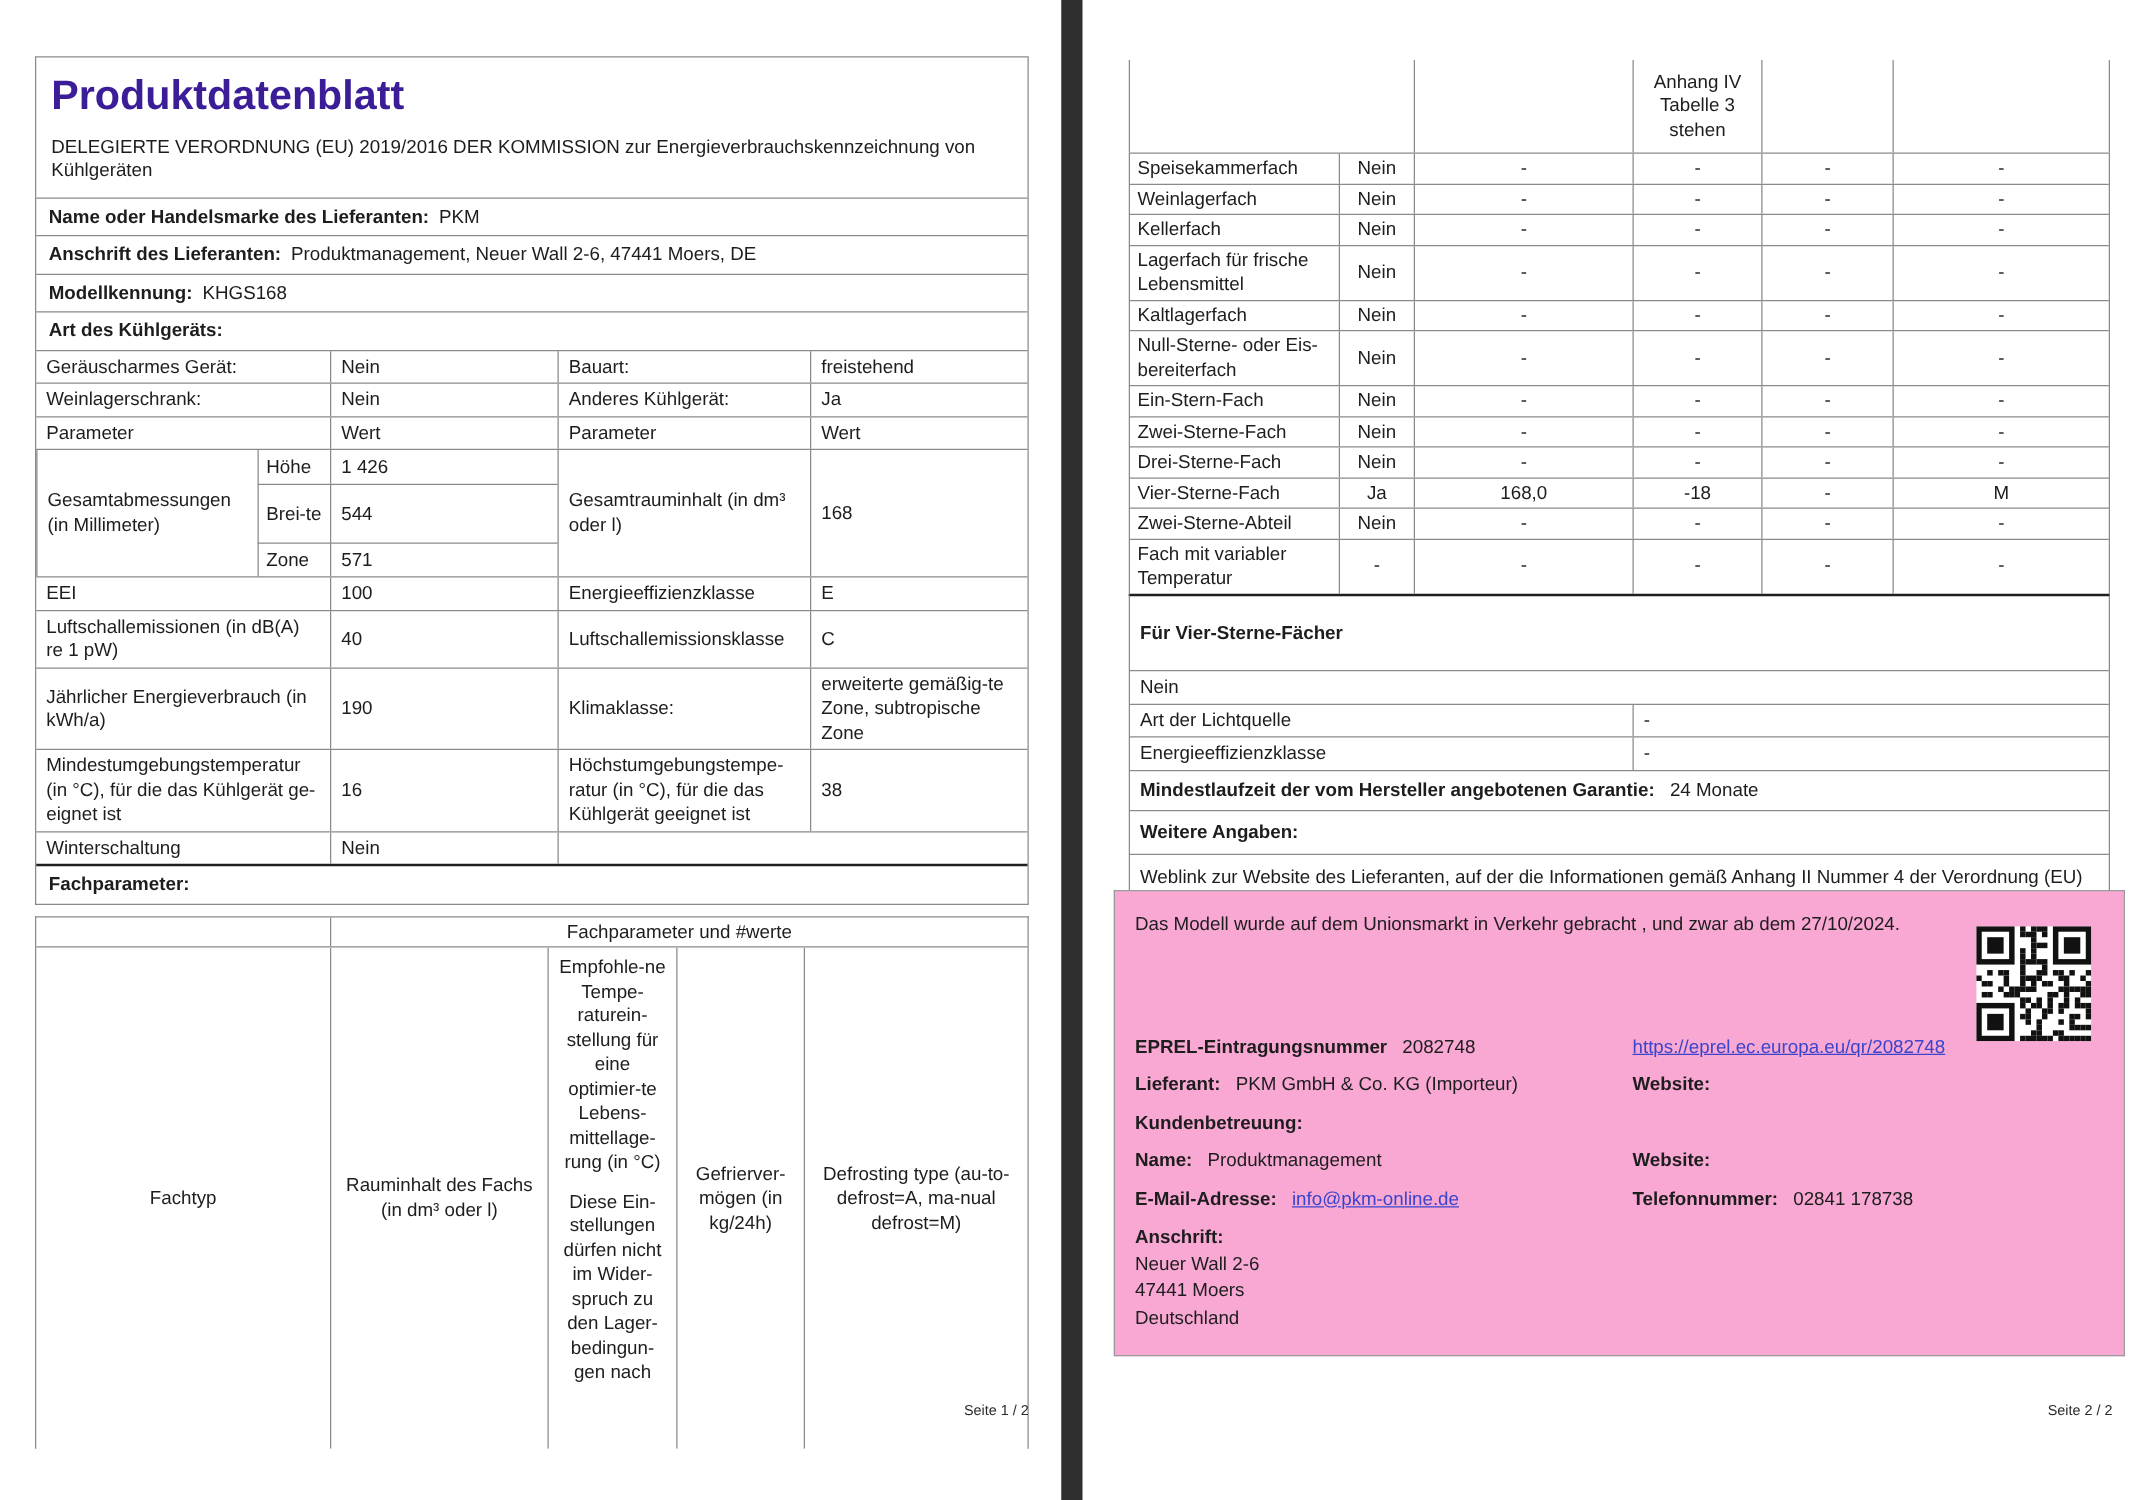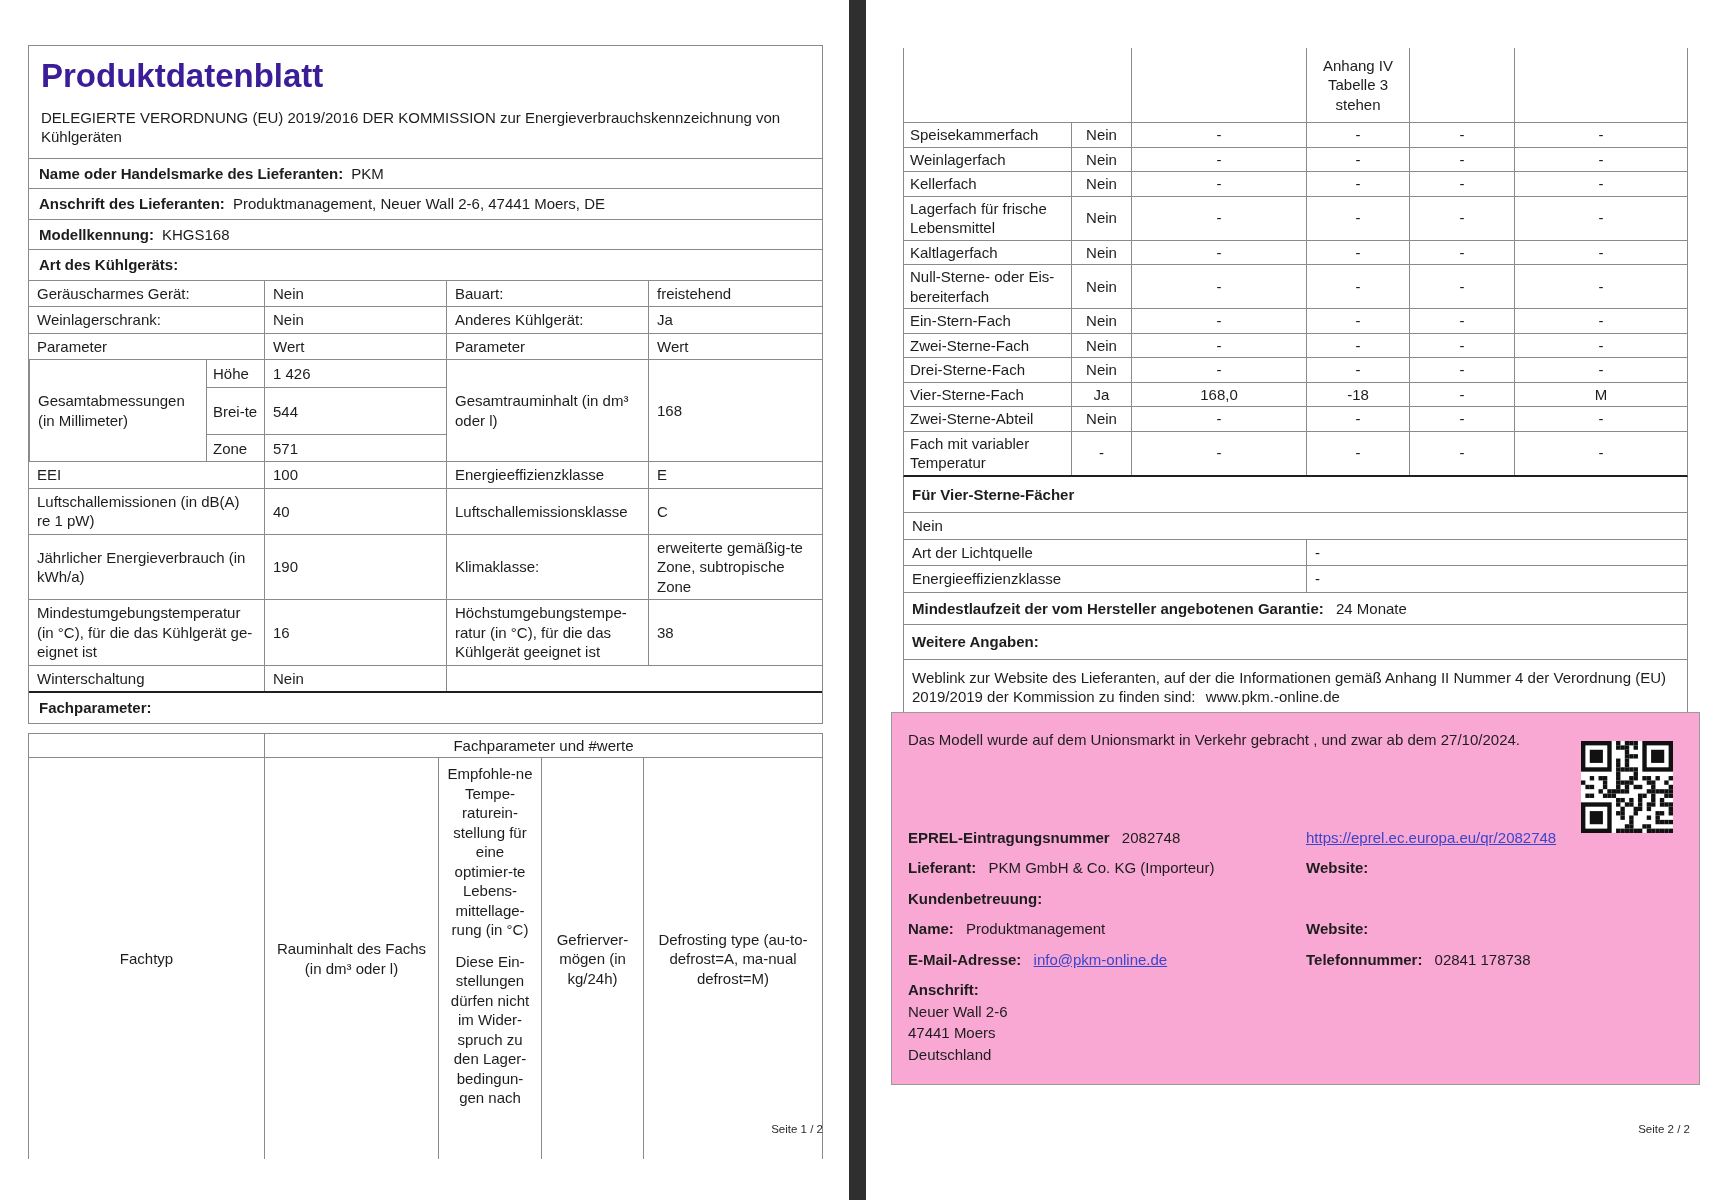--- a/index.html
+++ b/index.html
@@ -63,21 +63,21 @@
   .p2rows { border-left:1px solid #8a8a8a; border-right:1px solid #8a8a8a;
             border-bottom:2px solid #1f1f1f; }
   .p2row { display:grid; grid-template-columns:167px 60px 175px 103px 105px 1fr;
            border-top:1px solid #8a8a8a; }
   .p2row .cell { justify-content:center; min-height:23px; padding:2px 6px; }
   .p2row .cell.name { justify-content:flex-start; text-align:left; }
 
   .p2sections { border:1px solid #8a8a8a; border-top:none; }
   .lv2 { display:grid; grid-template-columns:402px 1fr; border-top:1px solid #8a8a8a; }
   .lv2 .cell { min-height:24px; }
-  .rowfull { border-top:1px solid #8a8a8a; padding:8px 8px; }
+  .rowfull { border-top:1px solid #8a8a8a; padding:20px 8px; }
 
   a, .linkblue { color:#3a45cb; text-decoration:underline; }
 
   
   #infobox { position:absolute; left:891px; top:712px; width:809px; border:1px solid #9a9a9a;
              padding:17px 16px 20px 16px; background:#f9a8d4; }
   #infobox .market { padding-right:130px; }
   #qr { position:absolute; top:28px; right:26px; width:92px; height:92px; }
   .contact { margin-top:78px; }
   .crow { display:grid; grid-template-columns:398px 1fr; margin-top:11px; }

